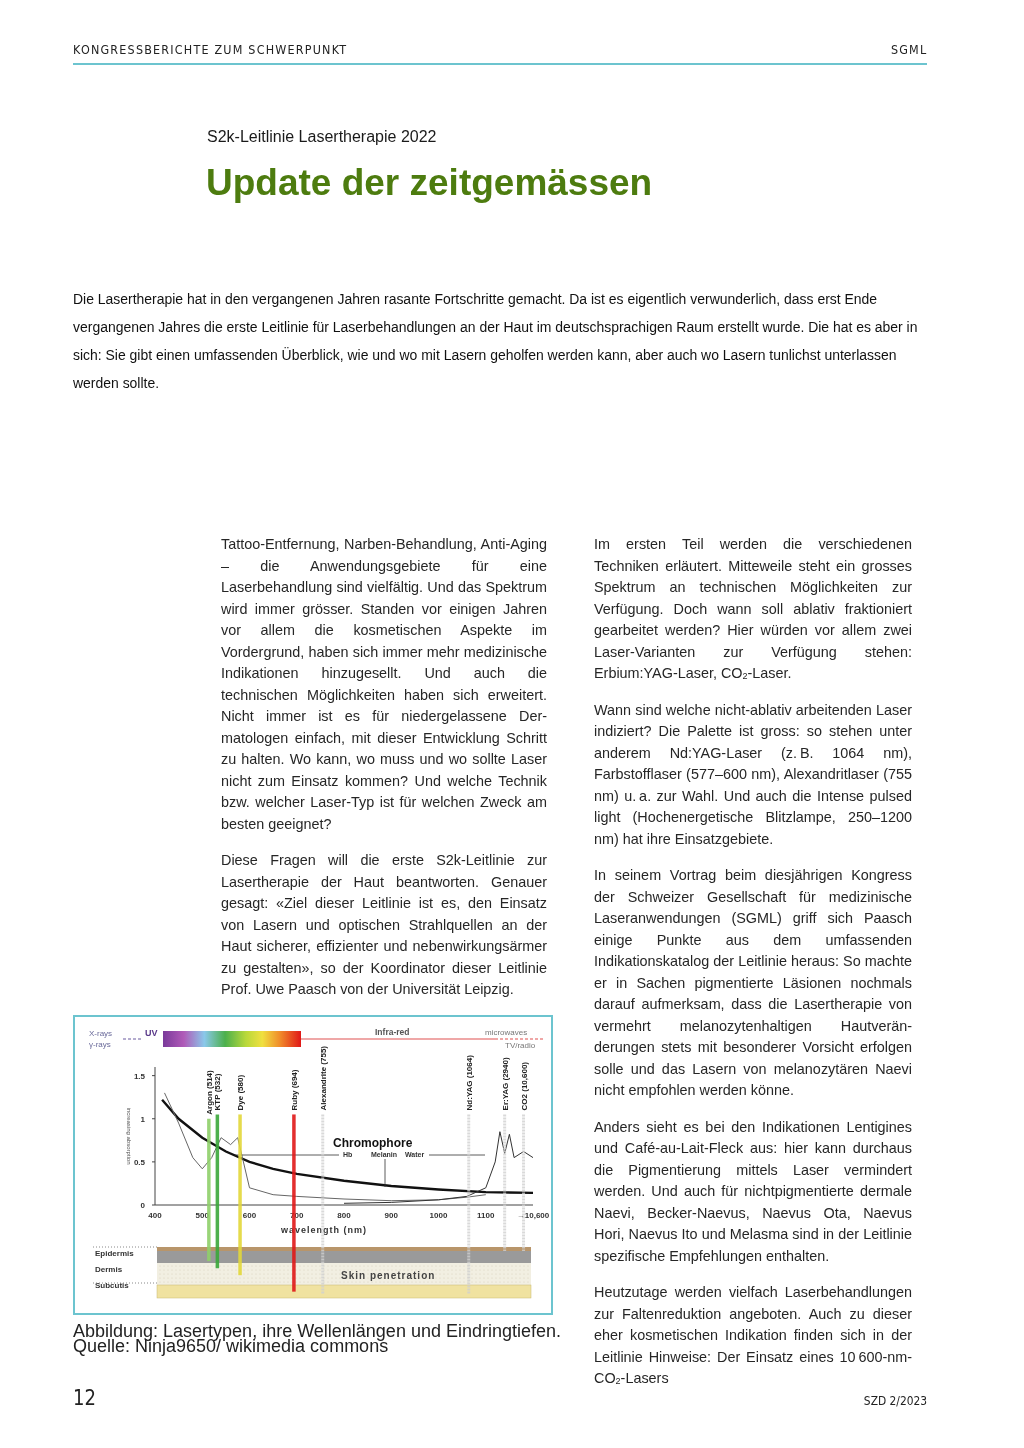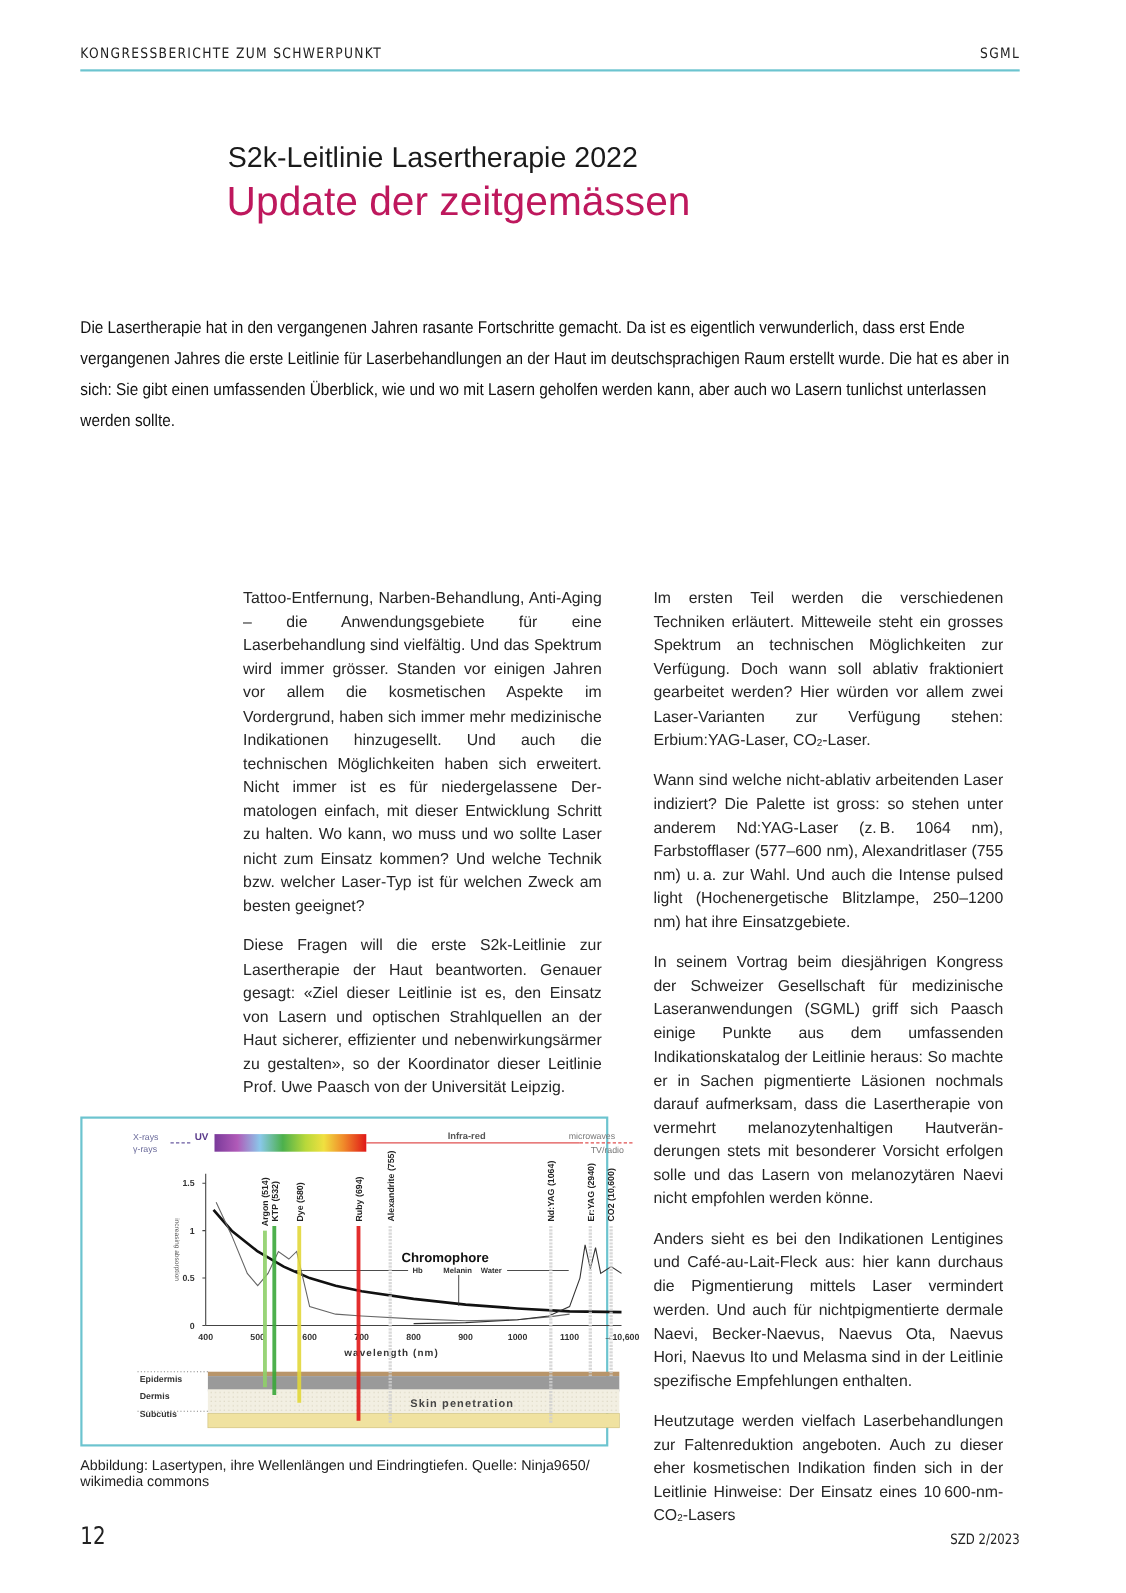--- a/index.html
+++ b/index.html
@@ -2,33 +2,33 @@
 <html><head>
 <meta charset="utf-8">
 <style>
   html, body { margin: 0; padding: 0; background: #ffffff; }
   body { width: 1024px; height: 1448px; position: relative; overflow: hidden; font-family: "Liberation Sans", sans-serif; color: #1a1a1a; }
   .running-head { position: absolute; left: 73px; top: 40px; width: 854px; height: 24px; text-align: center; }
   .running-head .left { position: absolute; left: 0; top: 2px; font-family: "DejaVu Sans", sans-serif; font-size: 13px; letter-spacing: 1.4px; transform: scaleX(0.86); transform-origin: left; color: #222; }
   .running-head .right { position: absolute; right: 0; top: 2px; font-family: "DejaVu Sans", sans-serif; font-size: 13px; letter-spacing: 1.4px; transform: scaleX(0.86); transform-origin: right; color: #222; }
   .head-rule { position: absolute; left: 73px; top: 63px; width: 854px; height: 2px; background: #6cc4cf; }
 
-  .kicker { position: absolute; left: 207px; top: 128px; font-size: 26px; color: #1a1a1a; }
-  .title { position: absolute; left: 206px; top: 160px; font-size: 37px; line-height: 46px; color: #be185d; font-weight: normal; margin: 0; }
+  .kicker { position: absolute; left: 207px; top: 128px; font-size: 16px; color: #1a1a1a; }
+  .title { position: absolute; left: 206px; top: 160px; font-size: 37px; line-height: 46px; color: #4d7c0f; font-weight: bold; margin: 0; }
 
   .lead { position: absolute; left: 73px; top: 285px; width: 860px; font-size: 15.5px; line-height: 28px; color: #111; transform: scaleX(0.9); transform-origin: left top; width: 956px; }
 
   .col { position: absolute; font-size: 14.4px; line-height: 21.5px; color: #262626; text-align: justify; hyphens: manual; }
   .col p { margin: 15px; }
   .col1 { left: 206px; top: 519px; width: 356px; }
   .col2 { left: 579px; top: 519px; width: 348px; }
   sub { font-size: 9px; vertical-align: -1px; line-height: 0; }
 
-  .figure { position: absolute; left: 73px; top: 1015px; width: 480px; height: 300px; border: 2px solid #6cc4cf; box-sizing: border-box; background: #fff; padding-left: 32px; }
-  .caption { position: absolute; left: 73px; top: 1324px; width: 500px; font-size: 13px; line-height: 15px; color: #222; }
+  .figure { position: absolute; left: 73px; top: 1015px; width: 480px; height: 300px; border: 2px solid #6cc4cf; box-sizing: border-box; background: #fff; }
+  .caption { position: absolute; left: 73px; top: 1324px; width: 500px; font-size: 18px; line-height: 15px; color: #222; }
 
   .folio { position: absolute; left: 73px; top: 1385px; font-family: "DejaVu Sans", sans-serif; font-size: 22px; color: #222; transform: scaleX(0.82); transform-origin: left; }
   .issue { position: absolute; right: 97px; top: 1393px; font-family: "DejaVu Sans", sans-serif; font-size: 13px; color: #222; transform: scaleX(0.82); transform-origin: right; }
 
   svg text { font-family: "Liberation Sans", sans-serif; }
 </style>
 </head>
 <body>
 
 <div class="running-head">

